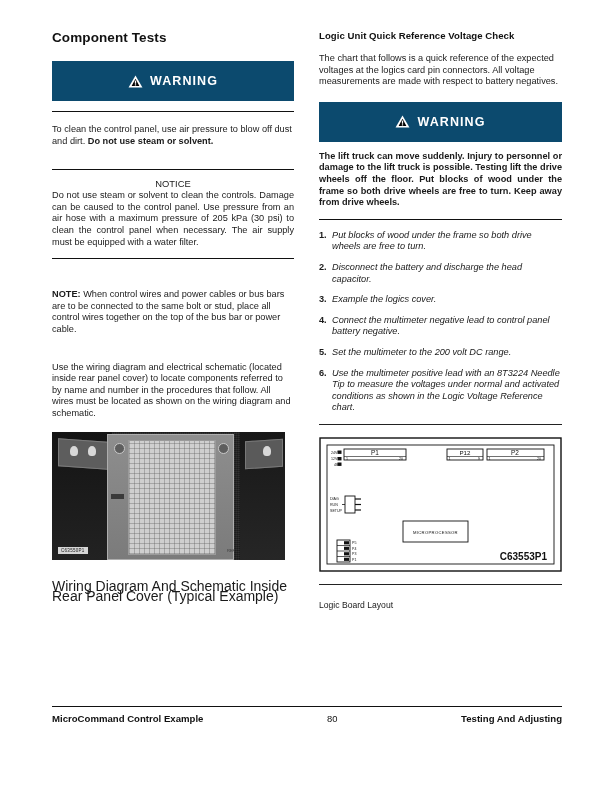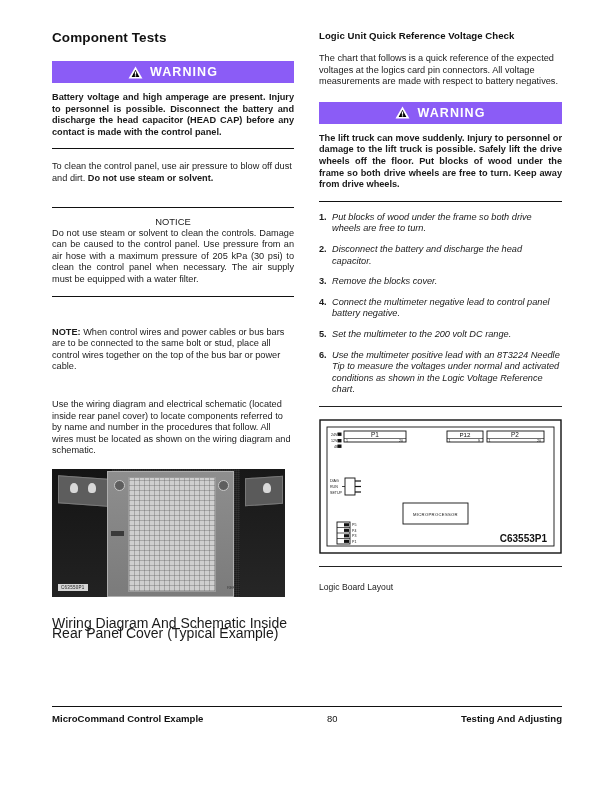--- a/index.html
+++ b/index.html
@@ -60,23 +60,23 @@
     font-weight: bold;
   }
   .no-justify {
     text-align: left;
     margin-top: 12px;
   }
   b, strong { font-weight: bold; }
 
   
   .warning-bar {
-    background: #8b5cf6;
+    background: #0c4a6e;
     color: #ffffff;
-    height: 22px;
+    height: 40px;
     display: flex;
     align-items: center;
     justify-content: center;
     gap: 7px;
     margin-bottom: 9px;
   }
   .warning-bar .wlabel {
     font-size: 12.5px;
     font-weight: bold;
     letter-spacing: 1.1px;
@@ -286,21 +286,20 @@
             <svg class="tri-icon" viewBox="0 0 16 14" aria-hidden="true">
               <polygon points="8,0.5 15.5,13.5 0.5,13.5" fill="#ffffff"></polygon>
               <polygon points="8,4 12.2,11.8 3.8,11.8" fill="#000000"></polygon>
               <rect x="7.3" y="6" width="1.4" height="3.4" fill="#ffffff"></rect>
               <rect x="7.3" y="10" width="1.4" height="1.3" fill="#ffffff"></rect>
             </svg>
           </span>
           <span class="wlabel">WARNING</span>
         </div>
 
-        <p class="body-text bold">Battery voltage and high amperage are present. Injury to personnel is possible. Disconnect the battery and discharge the head capacitor (HEAD CAP) before any contact is made with the control panel.</p>
 
         <hr class="rule">
 
         <p class="body-text no-justify"><span>To clean the control panel, use air pressure to blow off dust and dirt. </span><b>Do not use steam or solvent.</b></p>
 
         <div class="spacer-14"></div>
         <hr class="rule tight">
 
         <p class="notice-label">NOTICE</p>
         <p class="body-text">Do not use steam or solvent to clean the controls. Damage can be caused to the control panel. Use pressure from an air hose with a maximum pressure of 205 kPa (30 psi) to clean the control panel when necessary. The air supply must be equipped with a water filter.</p>
@@ -348,36 +347,36 @@
             <svg class="tri-icon" viewBox="0 0 16 14" aria-hidden="true">
               <polygon points="8,0.5 15.5,13.5 0.5,13.5" fill="#ffffff"></polygon>
               <polygon points="8,4 12.2,11.8 3.8,11.8" fill="#000000"></polygon>
               <rect x="7.3" y="6" width="1.4" height="3.4" fill="#ffffff"></rect>
               <rect x="7.3" y="10" width="1.4" height="1.3" fill="#ffffff"></rect>
             </svg>
           </span>
           <span class="wlabel">WARNING</span>
         </div>
 
-        <p class="body-text bold">The lift truck can move suddenly. Injury to personnel or damage to the lift truck is possible. Safely lift the drive wheels off the floor. Put blocks of wood under the frame so both drive wheels are free to turn. Keep away from drive wheels.</p>
+        <p class="body-text bold">The lift truck can move suddenly. Injury to personnel or damage to the lift truck is possible. Testing lift the drive wheels off the floor. Put blocks of wood under the frame so both drive wheels are free to turn. Keep away from drive wheels.</p>
 
         <hr class="rule">
 
         <ol class="num-list">
           <li class="num-item">
             <span class="n">1.</span>
             <span class="t">Put blocks of wood under the frame so both drive wheels are free to turn.</span>
           </li>
           <li class="num-item">
             <span class="n">2.</span>
             <span class="t">Disconnect the battery and discharge the head capacitor.</span>
           </li>
           <li class="num-item">
             <span class="n">3.</span>
-            <span class="t">Remove the blocks cover.</span>
+            <span class="t">Example the logics cover.</span>
           </li>
           <li class="num-item">
             <span class="n">4.</span>
             <span class="t">Connect the multimeter negative lead to control panel battery negative.</span>
           </li>
           <li class="num-item">
             <span class="n">5.</span>
             <span class="t">Set the multimeter to the 200 volt DC range.</span>
           </li>
           <li class="num-item">

